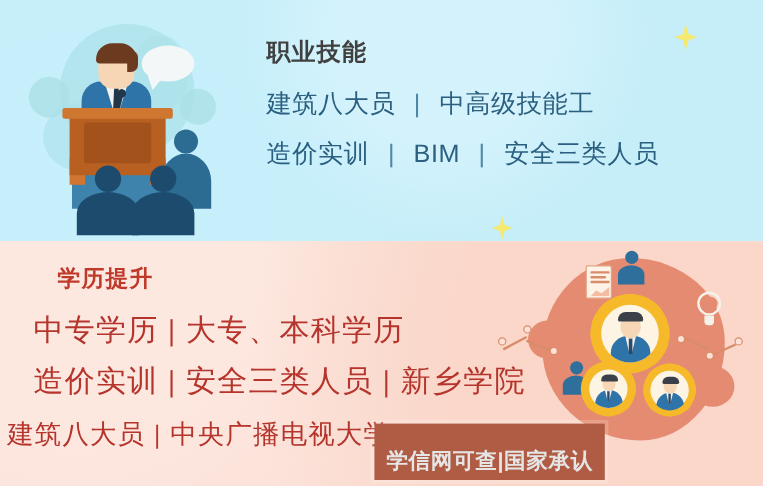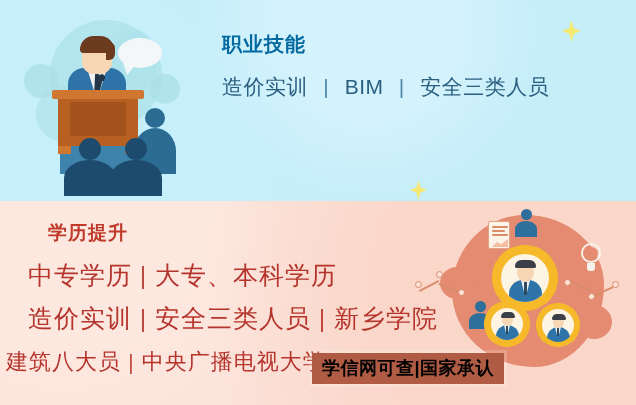--- a/index.html
+++ b/index.html
@@ -125,21 +125,21 @@
   .mic:before {
     content:""; position:absolute; left:-2px; top:-4px; width:7px; height:7px;
     background:#23374a; border-radius:50%;
   }
 
   
   .top-text {
     position: absolute; left: 222px; top: 34px; width: 404px;
   }
   .title-top {
-    font-size: 20px; font-weight: bold; color: #0369a1;
+    font-size: 20px; font-weight: bold; color: #404040;
     letter-spacing: 1px; line-height: 1;
     margin-bottom: 22px;
   }
   .line-top {
     font-size: 21px; color: #2a5f80; line-height: 1;
     letter-spacing: .5px; margin-bottom: 21px;
     white-space: nowrap;
   }
   .line-top .sep { color: #4f87a6; padding: 0 9px; font-weight: 300; }
 
@@ -280,23 +280,23 @@
     font-size: 25px; color: #b5342c; line-height: 1;
     white-space: nowrap; letter-spacing: 1px;
   }
   .line-bot .bar { color:#b5342c; font-weight: bold; padding: 0 1px; }
   .line-bot.l1 { left: 28px; top: 62px; font-family: Liberation Serif, serif; }
   .line-bot.l2 { left: 28px; top: 105px; }
   .line-bot.l3 { left: 6px;  top: 150px; font-size: 22px; }
 
   .badge {
     position: absolute; left: 312px; top: 152px;
-    padding: 6px 10px 7px;
+    padding: 22px 10px 7px;
     background: #b05c44;
-    color: #000000; font-size: 18px; font-weight: bold;
+    color: #e5e5e5; font-size: 18px; font-weight: bold;
     letter-spacing: .5px; line-height: 1;
     white-space: nowrap;
     box-shadow: 0 0 0 3px rgba(255,255,255,.18);
   }
 </style>
 </head>
 <body>
 
 <div id="banner">
 
@@ -343,20 +343,25 @@
       </div>
       <div class="aud front2">
         <div class="head"></div>
         <div class="body"></div>
       </div>
     </div>
 
     <div class="top-text">
       <div class="title-top">职业技能</div>
 
+      <div class="line-top">
+        <span>建筑八大员</span>
+        <span class="sep">|</span>
+        <span>中高级技能工</span>
+      </div>
 
       <div class="line-top">
         <span>造价实训</span>
         <span class="sep">|</span>
         <span>BIM</span>
         <span class="sep">|</span>
         <span>安全三类人员</span>
       </div>
     </div>
 

